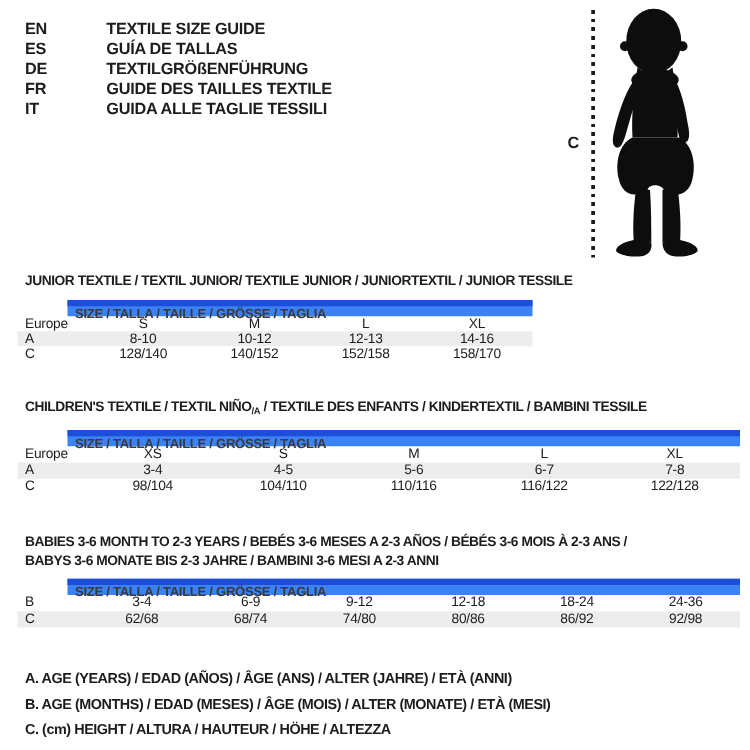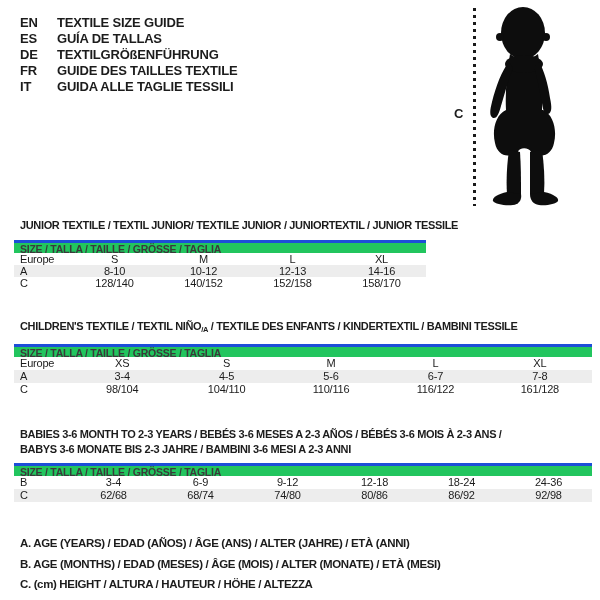--- a/index.html
+++ b/index.html
@@ -4,37 +4,37 @@
 <style>
   * { margin:0; padding:0; box-sizing:border-box; }
   body { background:#fff; }
   .canvas {
     position:relative; width:600px; height:600px; background:#ffffff;
     font-family:"Liberation Sans", sans-serif; color:#1c1c1c; overflow:hidden;
   }
   
   .lang-block { position:absolute; left:20px; top:15px; }
   .lang-row { display:flex; height:16px; line-height:16px;
-    font-weight:bold; font-size:13px; letter-spacing:-0.2px; white-space:nowrap; }
+    font-weight:bold; font-size:13px; letter-spacing:-0.2px; white-space:nowrap;gap:28px; }
   .lang-code { width:37px; }
   
   .dotted-line { position:absolute; left:473px; top:8px; width:3px; height:198px;
     background-image:repeating-linear-gradient(to bottom,#1a1a1a 0 3px,transparent 3px 7px); }
   .figure-label { position:absolute; left:454px; top:106px;
     font-weight:bold; font-size:13px; }
   .baby-svg { position:absolute; left:478px; top:4px; }
   
   .table-title { position:absolute; left:20px; font-weight:bold; font-size:11px;
     letter-spacing:-0.35px; white-space:nowrap; line-height:12px; }
   .table-title.two-line { line-height:15px; }
   .subscript { font-size:7.5px; vertical-align:-2px; }
   .size-table { position:absolute; left:14px; }
-  .size-bar { height:13px; line-height:12px; background:#22c55e;
-    border-top:3px solid #1d4ed8; font-weight:bold; font-size:10.5px;
-    color:#3a3a3a; padding-left:6px; letter-spacing:-0.25px; }
+  .size-bar { height:13px; line-height:12px; background:#3b82f6;
+    border-top:5px solid #1d4ed8; font-weight:bold; font-size:10.5px;
+    color:#3a3a3a; padding-left:6px; letter-spacing:-0.25px;margin-left:40px; }
   .trow { display:flex; font-size:11px; letter-spacing:-0.2px; }
   .trow-12 { height:12px; line-height:12px; }
   .trow-13 { height:13px; line-height:13px; }
   .trow.shaded { background:#ededed; }
   .tlabel { width:56px; padding-left:6px; }
   .tcell { flex:1; text-align:center; }
   
   .legend { position:absolute; left:20px; top:533px; font-weight:bold;
     font-size:11.5px; line-height:20.5px; letter-spacing:-0.35px; white-space:nowrap; }
 </style>
@@ -127,21 +127,21 @@
       <span class="tcell">5-6</span>
       <span class="tcell">6-7</span>
       <span class="tcell">7-8</span>
     </div>
     <div class="trow trow-13">
       <span class="tlabel">C</span>
       <span class="tcell">98/104</span>
       <span class="tcell">104/110</span>
       <span class="tcell">110/116</span>
       <span class="tcell">116/122</span>
-      <span class="tcell">161/128</span>
+      <span class="tcell">122/128</span>
     </div>
   </div>
 
   <div class="table-title two-line" style="top:427px;">
     <div>BABIES 3-6 MONTH TO 2-3 YEARS / BEBÉS 3-6 MESES A 2-3 AÑOS / BÉBÉS 3-6 MOIS À 2-3 ANS /</div>
     <div>BABYS 3-6 MONATE BIS 2-3 JAHRE / BAMBINI 3-6 MESI A 2-3 ANNI</div>
   </div>
   <div class="size-table" style="top:463px; width:578px;">
     <div class="size-bar">SIZE / TALLA / TAILLE / GRÖSSE / TAGLIA</div>
     <div class="trow trow-13">

